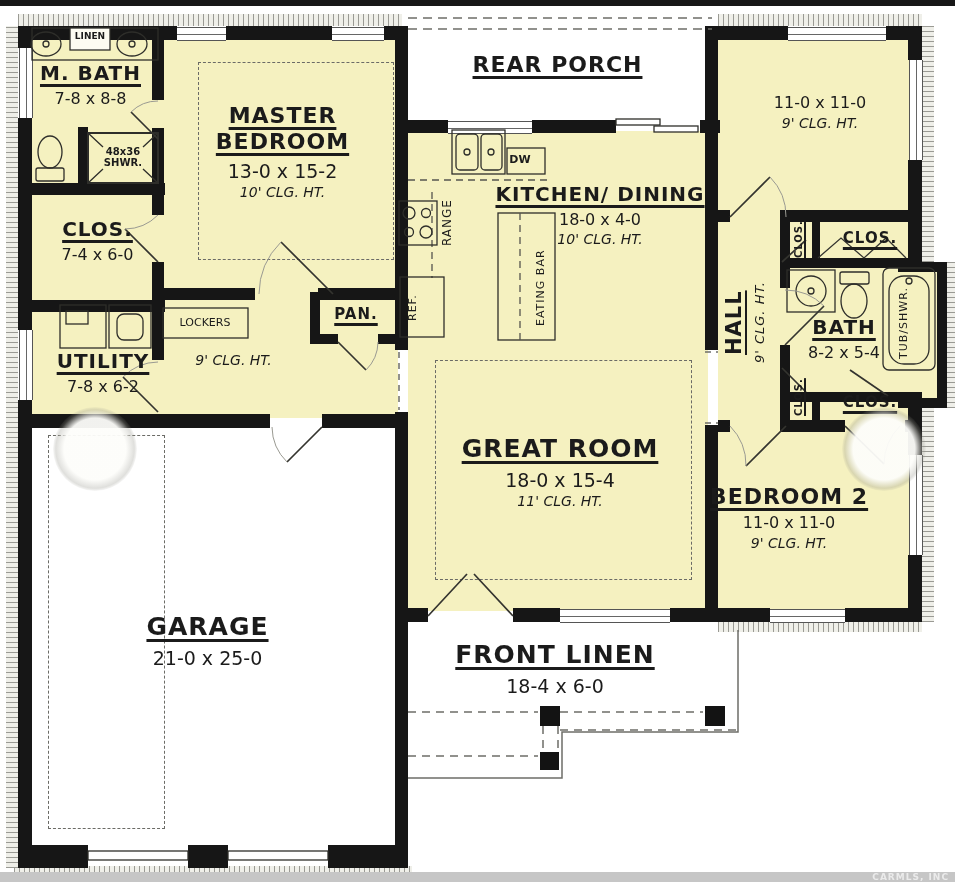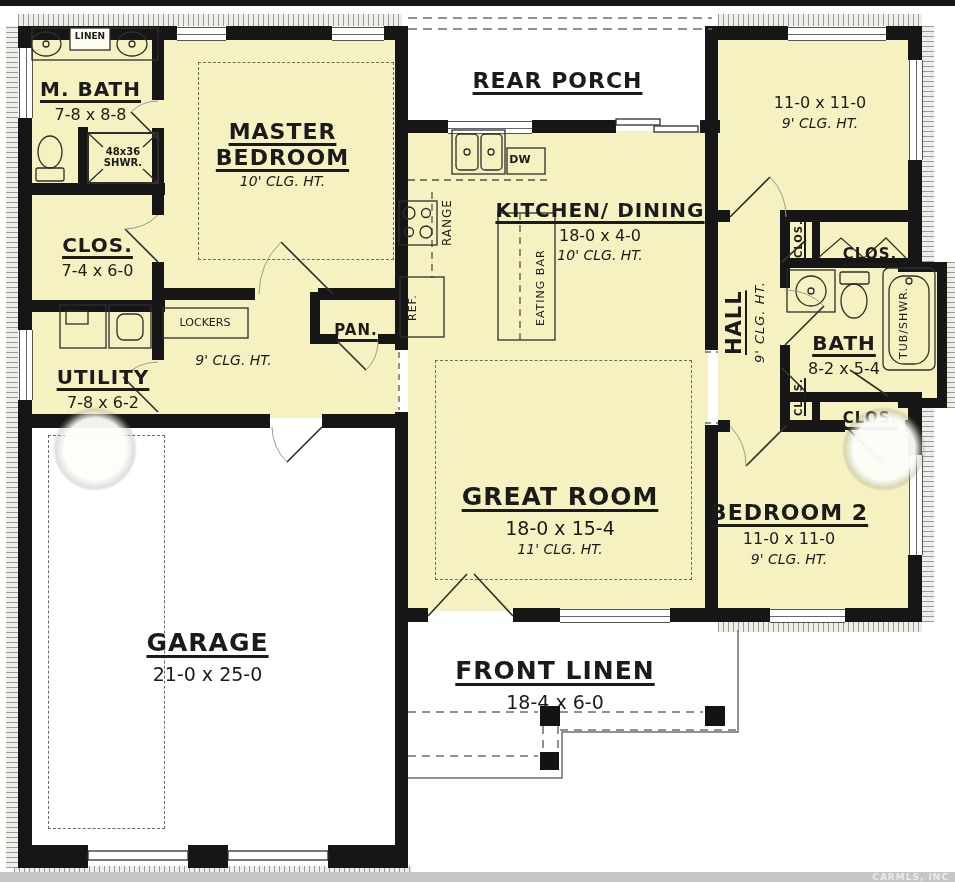--- a/index.html
+++ b/index.html
@@ -11,21 +11,21 @@
   .win{position:absolute;background:#fff;z-index:5;}
   .winH{border-top:1.5px solid #555;border-bottom:1.5px solid #555;}
   .winH::after{content:"";position:absolute;left:0;right:0;top:50%;border-top:1px solid #666;}
   .winV{border-left:1.5px solid #555;border-right:1.5px solid #555;}
   .winV::after{content:"";position:absolute;top:0;bottom:0;left:50%;border-left:1px solid #666;}
   .sidH{position:absolute;z-index:3;background:repeating-linear-gradient(90deg,#9a9a94 0 1px,#efefe9 1px 5px);}
   .sidV{position:absolute;z-index:3;background:repeating-linear-gradient(0deg,#9a9a94 0 1px,#efefe9 1px 5px);}
   svg.fx{position:absolute;left:0;top:0;z-index:6;}
   .lbl{position:absolute;text-align:center;z-index:7;line-height:1.18;}
   .nm{font-weight:700;letter-spacing:1px;text-decoration:underline;
-      text-decoration-thickness:2.5px;text-underline-offset:4px;margin-top:16px;}
+      text-decoration-thickness:2.5px;text-underline-offset:4px;}
   .f26{font-size:25px;} .f23{font-size:22px;} .f21{font-size:20px;}
   .f15{font-size:15px;}
   .dm{font-size:19px;margin-top:5px;font-weight:500;}
   .dmsm{font-size:16px;margin-top:4px;font-weight:500;}
   .cl{font-style:italic;font-size:14px;margin-top:2px;font-weight:500;}
   .vtext{position:absolute;z-index:7;writing-mode:vertical-rl;transform:rotate(180deg);
          text-align:center;letter-spacing:1px;}
   .vnm{font-weight:700;text-decoration:underline;text-decoration-thickness:2px;}
   .tiny{position:absolute;z-index:7;text-align:center;line-height:1.1;}
   .ghost{position:absolute;z-index:8;border-radius:50%;
@@ -148,20 +148,21 @@
     <div class="nm f21">M. BATH</div>
     <div class="dmsm">7-8 x 8-8</div>
   </div>
   <div class="tiny" style="left:70px;top:32px;width:40px;font-size:9px;font-weight:600">LINEN</div>
   <div class="tiny" style="left:93px;top:146px;width:60px;font-size:10px;font-weight:600">
     <div>48x36</div>
     <div>SHWR.</div>
   </div>
   <div class="lbl" style="left:185px;top:103px;width:195px">
     <div class="nm f23">MASTER BEDROOM</div>
+    <div class="dm">13-0 x 15-2</div>
     <div class="cl">10' CLG. HT.</div>
   </div>
   <div class="lbl" style="left:40px;top:218px;width:115px">
     <div class="nm f21">CLOS.</div>
     <div class="dmsm">7-4 x 6-0</div>
   </div>
   <div class="lbl" style="left:42px;top:350px;width:122px">
     <div class="nm f21">UTILITY</div>
     <div class="dmsm">7-8 x 6-2</div>
   </div>
@@ -173,21 +174,21 @@
     <div class="nm f15">PAN.</div>
   </div>
   <div class="lbl" style="left:410px;top:52px;width:295px">
     <div class="nm f23">REAR PORCH</div>
   </div>
   <div class="lbl" style="left:450px;top:183px;width:300px">
     <div class="nm f21">KITCHEN/ DINING</div>
     <div class="dmsm">18-0 x 4-0</div>
     <div class="cl">10' CLG. HT.</div>
   </div>
-  <div class="lbl" style="left:430px;top:466px;width:260px">
+  <div class="lbl" style="left:430px;top:434px;width:260px">
     <div class="nm f26">GREAT ROOM</div>
     <div class="dm">18-0 x 15-4</div>
     <div class="cl">11' CLG. HT.</div>
   </div>
   <div class="lbl" style="left:725px;top:90px;width:190px">
     <div class="dmsm">11-0 x 11-0</div>
     <div class="cl">9' CLG. HT.</div>
   </div>
   <div class="lbl" style="left:694px;top:484px;width:190px">
     <div class="nm f23">BEDROOM 2</div>

